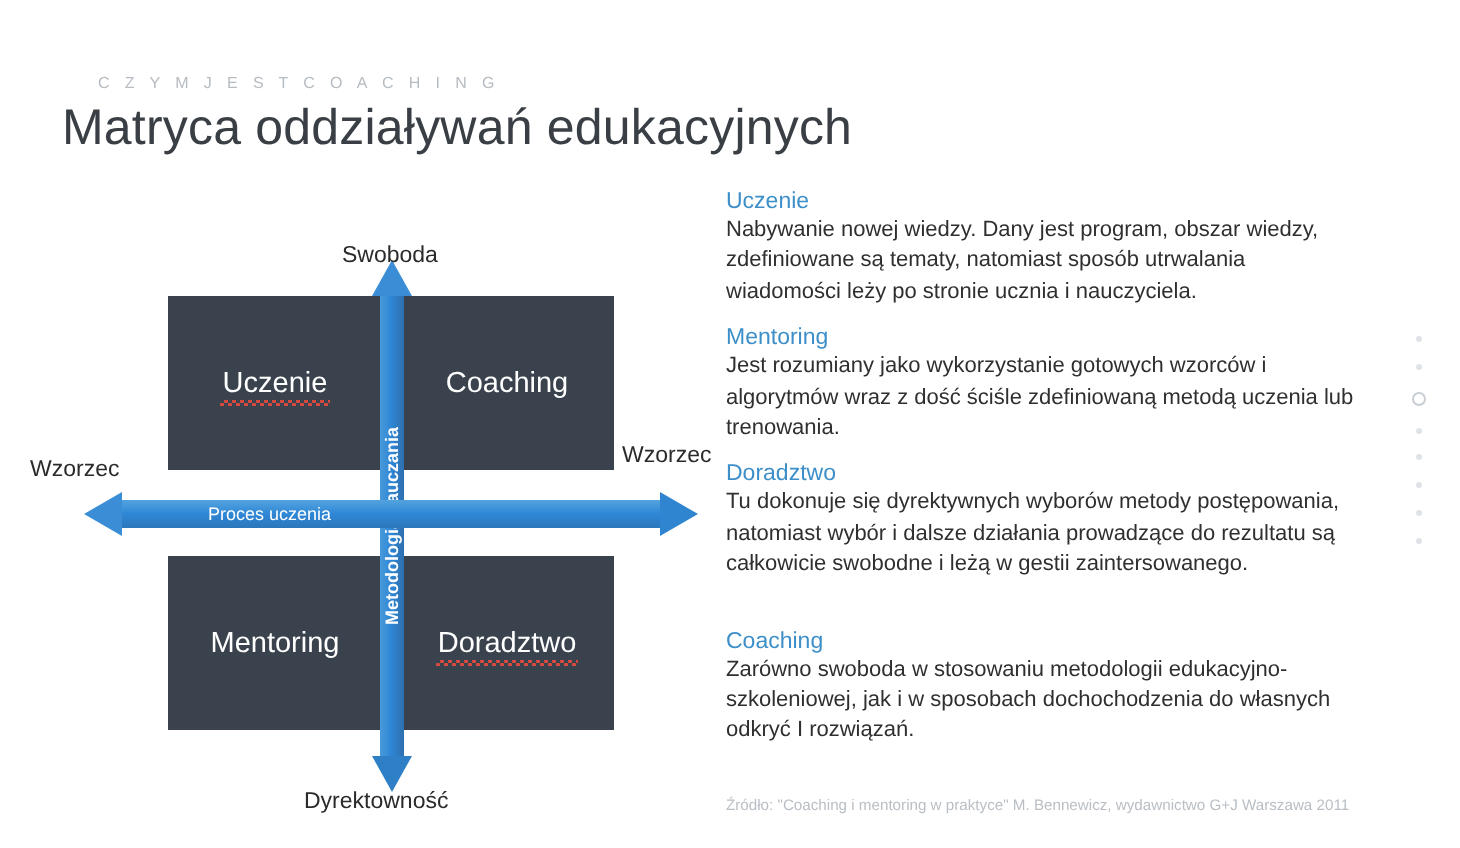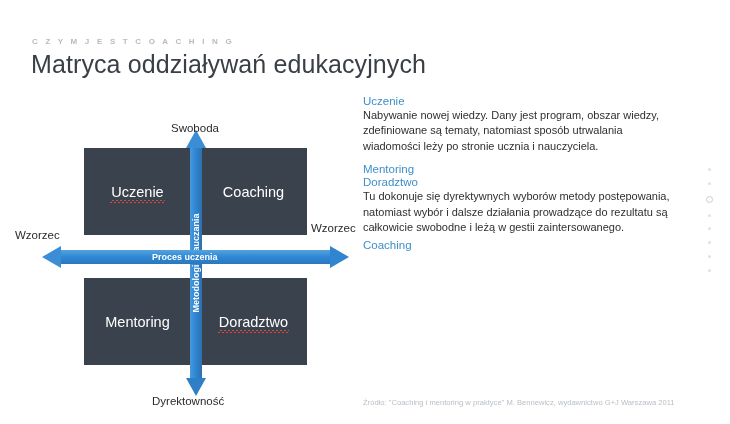--- a/index.html
+++ b/index.html
@@ -12,26 +12,26 @@
     height: 424px;
     position: relative;
     overflow: hidden;
     font-family: "Liberation Sans", sans-serif;
     color: #2b2b2b;
   }
 
   
   #eyebrow {
     position: absolute;
-    left: 32px;
+    left: 49px;
     top: 37px;
     font-size: 8px;
     letter-spacing: 2.7px;
     color: #b6bcc2;
-    font-weight: 700;
+    font-weight: 400;
     white-space: nowrap;
   }
   #page-title {
     position: absolute;
     left: 31px;
     top: 50px;
     font-size: 25px;
     color: #3a3f45;
     font-weight: 400;
     letter-spacing: 0.1px;
@@ -154,24 +154,23 @@
     border-top: 11px solid transparent;
     border-bottom: 11px solid transparent;
     border-left: 19px solid #2f85cf;
   }
   #h-arrow-label {
     position: absolute;
     left: 62px;
     top: 4px;
     color: #ffffff;
     font-size: 9px;
-    font-weight: 700;
+    font-weight: 400;
     line-height: 14px;
     white-space: nowrap;
-    margin-left: 48px;
   }
 
   .axis-label {
     position: absolute;
     font-size: 11.5px;
     color: #2b2b2b;
     white-space: nowrap;
   }
   #label-swoboda      { left: 171px; top: 12px; }
   #label-dyrektownosc { left: 152px; top: 285px; text-align: center; }
@@ -190,21 +189,21 @@
     font-size: 11.5px;
     margin: 0 0 1px 0;
     font-weight: 400;
   }
   .sec-body {
     color: #2f2f2f;
     font-size: 11px;
     line-height: 15.4px;
     margin: 0 0 9px 0;
   }
-  .sec-body.tight { margin-bottom: 4px; }
+  .sec-body.tight { margin-bottom: 24px; }
 
   #source {
     position: absolute;
     left: 363px;
     top: 398px;
     font-size: 7.6px;
     color: #b9bfc5;
     white-space: nowrap;
   }
 
@@ -274,27 +273,29 @@
   <div class="axis-label" id="label-odkrycie">Wzorzec</div>
 </div>
 
 <div id="content">
   <div>
     <p class="sec-head">Uczenie</p>
     <p class="sec-body">Nabywanie nowej wiedzy. Dany jest program, obszar wiedzy, zdefiniowane są tematy, natomiast sposób utrwalania wiadomości leży po stronie ucznia i nauczyciela.</p>
   </div>
   <div>
     <p class="sec-head">Mentoring</p>
+    <p class="sec-body">Jest rozumiany jako wykorzystanie gotowych wzorców i algorytmów wraz z dość ściśle zdefiniowaną metodą uczenia lub trenowania.</p>
   </div>
   <div>
     <p class="sec-head">Doradztwo</p>
     <p class="sec-body tight">Tu dokonuje się dyrektywnych wyborów metody postępowania, natomiast wybór i dalsze działania prowadzące do rezultatu są całkowicie swobodne i leżą w gestii zaintersowanego.</p>
   </div>
   <div>
     <p class="sec-head">Coaching</p>
+    <p class="sec-body">Zarówno swoboda w stosowaniu metodologii edukacyjno-szkoleniowej, jak i w sposobach dochochodzenia do własnych odkryć I rozwiązań.</p>
   </div>
 </div>
 
 <div id="source">Źródło: "Coaching i mentoring w praktyce" M. Bennewicz, wydawnictwo G+J Warszawa 2011</div>
 
 <div id="dot-rail">
   <span class="dot"></span>
   <span class="dot"></span>
   <span class="dot ring"></span>
   <span class="dot"></span>

